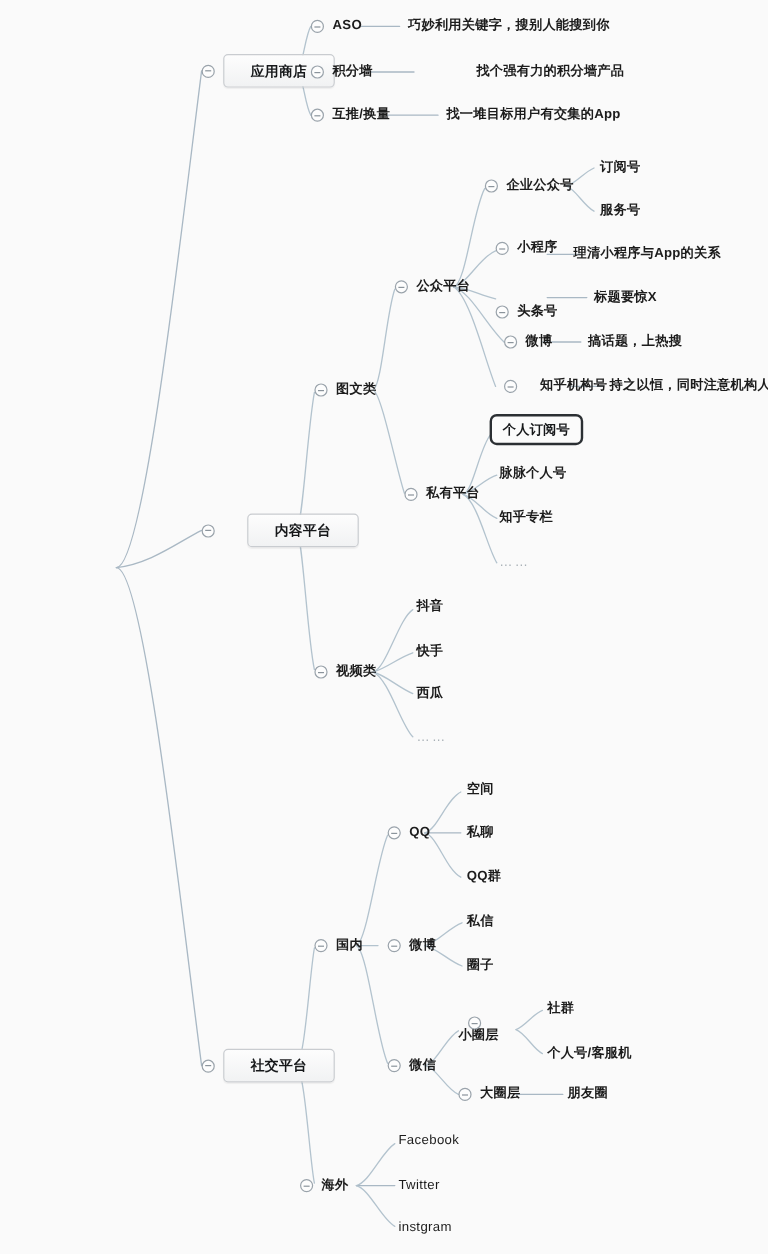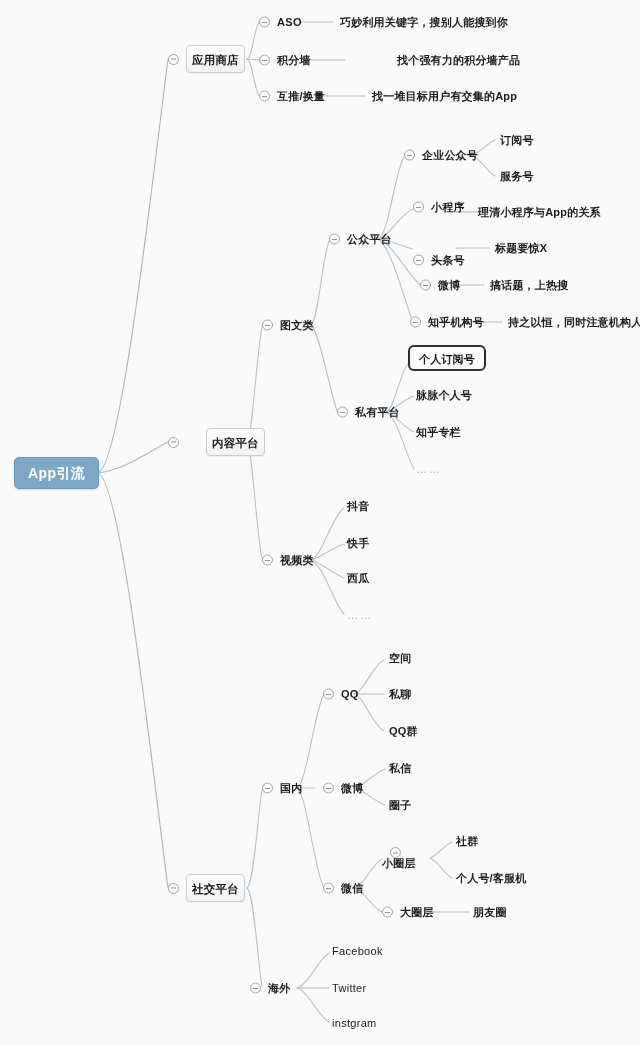--- a/index.html
+++ b/index.html
@@ -75,21 +75,21 @@
     color: #ffffff;
     font-size: 14px;
     font-weight: bold;
     letter-spacing: 0.4px;
   }
   
   .node-l1 .boxed {
     background: linear-gradient(#fdfdfd, #f1f2f3);
     border: 1px solid #c9ccd0;
     border-radius: 4px;
-    padding: 5px 5px;
+    padding: 5px 22px;
     box-shadow: 0 1px 1px rgba(0,0,0,0.05);
   }
   .node-l1 .boxed .label {
     font-size: 11.5px;
     font-weight: bold;
     color: #16181a;
   }
   
   .node-selected .boxed {
     background: #fbfbfb;
@@ -183,23 +183,20 @@
       <path d="M430 858 C 438 861, 444 874, 452 878"></path>
 
       <path d="M430 912 L 469 912" stroke="#a9b8c4"></path>
 
       <path d="M297 988 C 308 985, 318 960, 329 953"></path>
       <path d="M297 988 L 329 988" stroke="#a9b8c4"></path>
       <path d="M297 988 C 308 991, 318 1016, 329 1022"></path>
     </g>
   </svg>
 
-  <div class="node node-root" style="left:14px; top:473px;">
-    <span class="label">App引流</span>
-  </div>
 
   <div class="node node-l1" style="left:168px; top:59px;">
     <span class="toggle"></span>
     <span class="boxed"><span class="label">应用商店</span></span>
   </div>
 
   <div class="node" style="left:259px; top:22px;">
     <span class="toggle"></span>
     <span class="label label-bold label-latin">ASO</span>
   </div>
@@ -266,21 +263,21 @@
   </div>
 
   <div class="node" style="left:420px; top:285px;">
     <span class="toggle"></span>
     <span class="label label-bold">微博</span>
   </div>
   <div class="node" style="left:490px; top:285px;">
     <span class="label label-bold">搞话题，上热搜</span>
   </div>
 
-  <div class="node" style="left:410px; top:322px;">
+  <div class="node" style="left:420px; top:322px;gap:12px;">
     <span class="toggle"></span>
     <span class="label label-bold">知乎机构号</span>
   </div>
   <div class="node" style="left:508px; top:322px;">
     <span class="label label-bold">持之以恒，同时注意机构人设</span>
   </div>
 
   <div class="node" style="left:337px; top:412px;">
     <span class="toggle"></span>
     <span class="label label-bold">私有平台</span>

